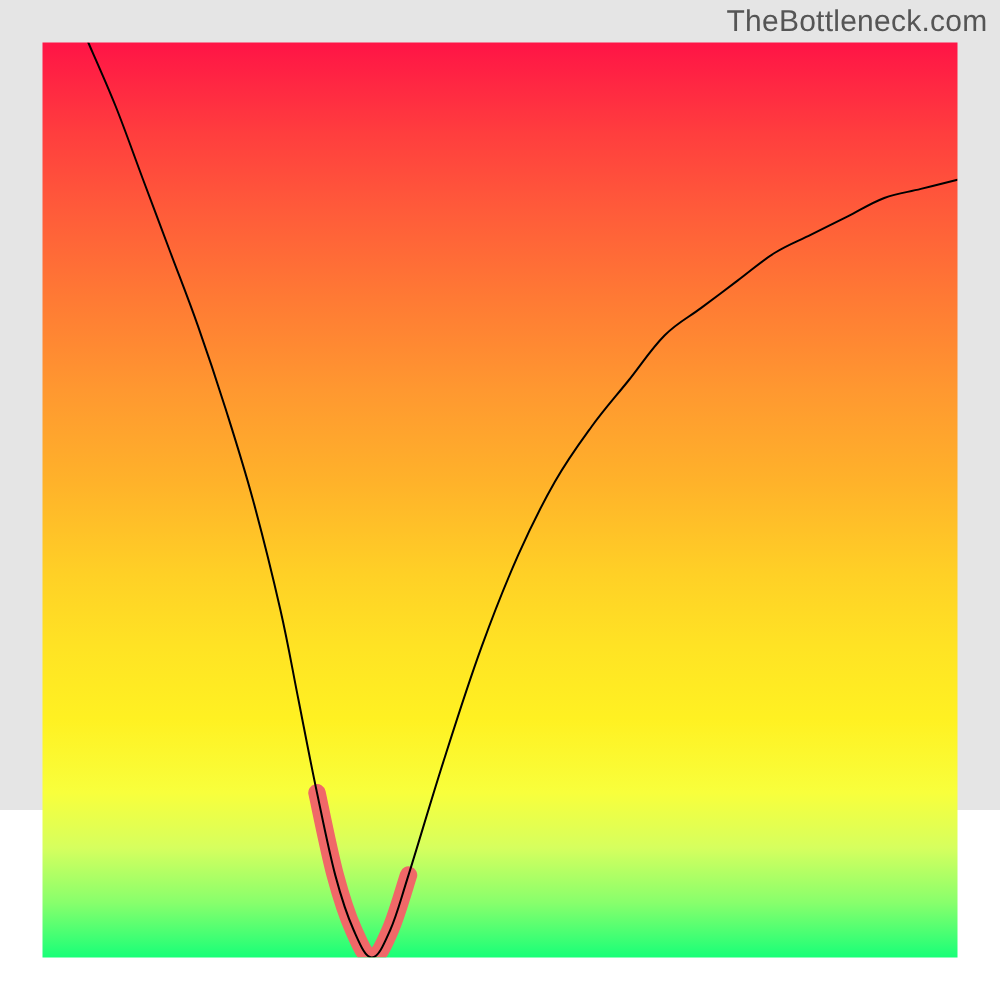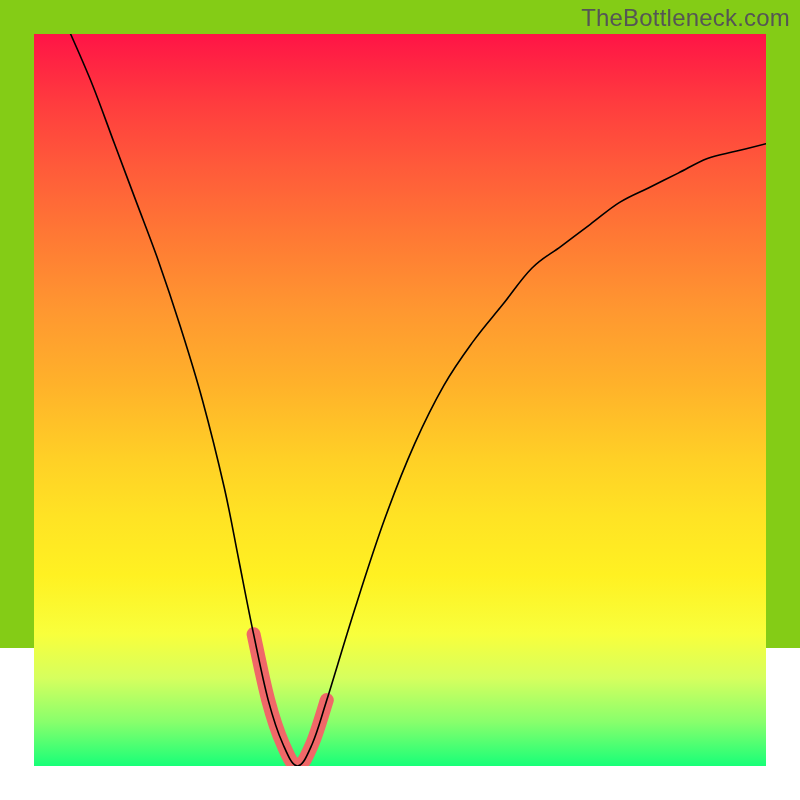--- a/index.html
+++ b/index.html
@@ -7,21 +7,21 @@
     padding: 0;
     width: 800px;
     height: 800px;
     overflow: hidden;
     font-family: Arial, Helvetica, sans-serif;
   }
   .frame {
     position: relative;
     width: 800px;
     height: 648px;
-    background: #84cc16;
+    background: #e5e5e5;
   }
   .watermark {
     position: absolute;
     top: 4px;
     right: 10px;
     color: #555;
     font-size: 24px;
     font-weight: 500;
     letter-spacing: 0.2px;
     z-index: 30;

